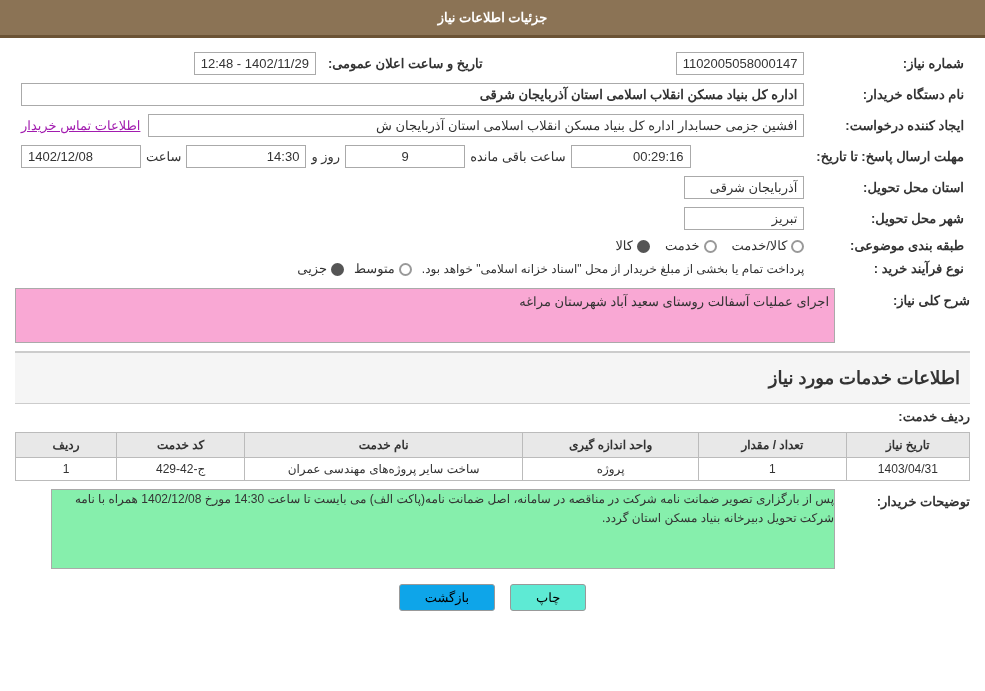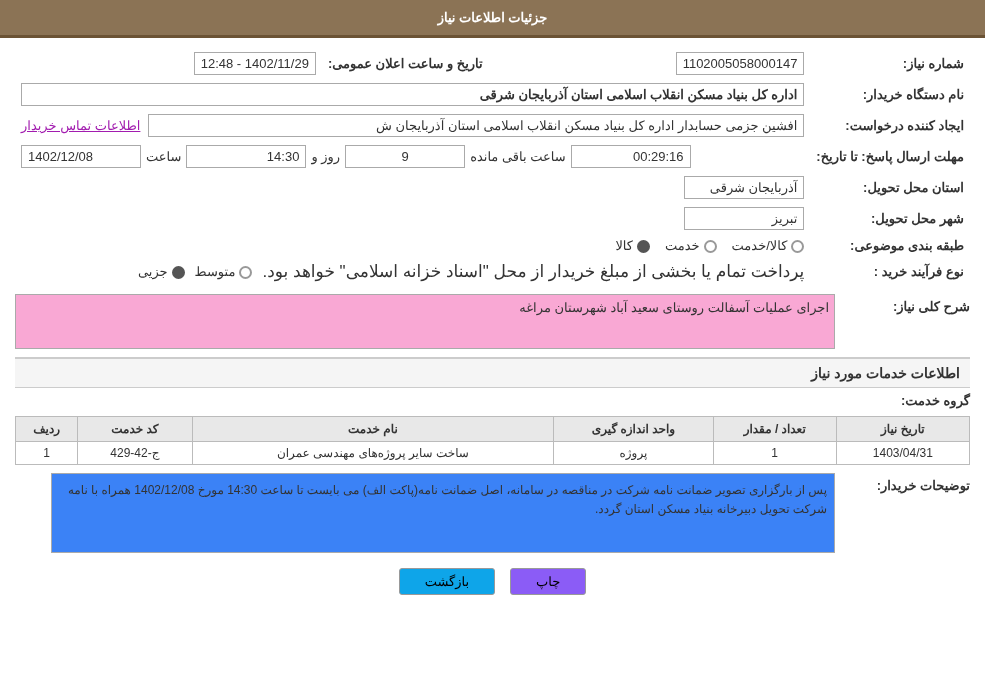--- a/index.html
+++ b/index.html
@@ -70,22 +70,22 @@
     }
     .row-flex {
       display: flex;
       align-items: center;
       gap: 5px;
     }
     .section-title {
       background: #f5f5f5;
       border-top: 2px solid #ccc;
       border-bottom: 1px solid #ccc;
-      padding: 6px 10px;
-      font-size: 14px;
+      padding: 14px 10px;
+      font-size: 18px;
       font-weight: bold;
       color: #333;
       margin: 8px 0 5px 0;
     }
     .radio-group {
       display: flex;
       gap: 15px;
       align-items: center;
       direction: rtl;
     }
@@ -117,36 +117,36 @@
     }
     .services-table {
       width: 100%;
       border-collapse: collapse;
       margin: 8px 0;
       font-size: 12px;
     }
     .services-table th {
       background: #e8e8e8;
       border: 1px solid #bbb;
-      padding: 5px 4px;
+      padding: 5px 24px;
       text-align: center;
       font-weight: bold;
     }
     .services-table td {
       border: 1px solid #bbb;
       padding: 4px 8px;
       text-align: center;
     }
     .services-table tr:nth-child(even) td {
       background: #f9f9f9;
     }
     .description-box {
       border: 1px solid #aaa;
-      background: #3b82f6;
-      padding: 7px;
+      background: #86efac;
+      padding: 0;
       min-height: 80px;
       text-align: right;
       line-height: 1.6;
       font-size: 12px;
       margin-left: 36px;
     }
     .buttons-row {
       display: flex;
       justify-content: center;
       gap: 15px;
@@ -154,21 +154,21 @@
     }
     .btn {
       padding: 5px 25px;
       font-size: 13px;
       cursor: pointer;
       border: 1px solid #aaa;
       background: #e8e8e8;
       border-radius: 3px;
     }
     .btn-print {
-      background: #8b5cf6;
+      background: #5eead4;
       border-color: #999;
     }
     .btn-back {
       background: #0ea5e9;
       border-color: #999;
     }
   </style>
 </head>
 <body>
 
@@ -255,21 +255,21 @@
               <span>کالا</span>
             </div>
           </div>
         </td>
       </tr>
 
       <tr>
         <td class="label-cell">نوع فرآیند خرید :</td>
         <td colspan="3" class="value-cell">
           <div style="display:flex; align-items:center; gap:10px; flex-wrap:wrap;">
-            <span style="color:#333; font-size:17px;text-align:center;">پرداخت تمام یا بخشی از مبلغ خریدار از محل "اسناد خزانه اسلامی" خواهد بود.</span>
+            <span style="color:#333; font-size:12px;text-align:center;">پرداخت تمام یا بخشی از مبلغ خریدار از محل "اسناد خزانه اسلامی" خواهد بود.</span>
             <div class="radio-item">
               <span class="radio-circle"></span>
               <span>متوسط</span>
             </div>
             <div class="radio-item">
               <span class="radio-circle selected"></span>
               <span>جزیی</span>
             </div>
           </div>
         </td>
@@ -280,21 +280,21 @@
     <div style="display:flex; align-items:flex-start; gap:5px; margin-bottom:8px;">
       <div class="label-cell" style="width:130px; text-align:right; padding-top:5px; font-weight:bold;">شرح کلی نیاز:</div>
       <div style="flex:1;">
         <div class="textarea-box">اجرای عملیات آسفالت روستای سعید آباد شهرستان مراغه</div>
       </div>
     </div>
 
     <div class="section-title">اطلاعات خدمات مورد نیاز</div>
 
     <div style="display:flex; align-items:center; gap:5px; margin-bottom:6px;">
-      <div style="width:130px; text-align:right; font-weight:bold;">گروه خدمت:</div>
+      <div style="width:130px; text-align:right; font-weight:bold;">ردیف خدمت:</div>
     </div>
 
     <table class="services-table">
       <thead>
         <tr>
           <th>تاریخ نیاز</th>
           <th>تعداد / مقدار</th>
           <th>واحد اندازه گیری</th>
           <th>نام خدمت</th>
           <th>کد خدمت</th>

